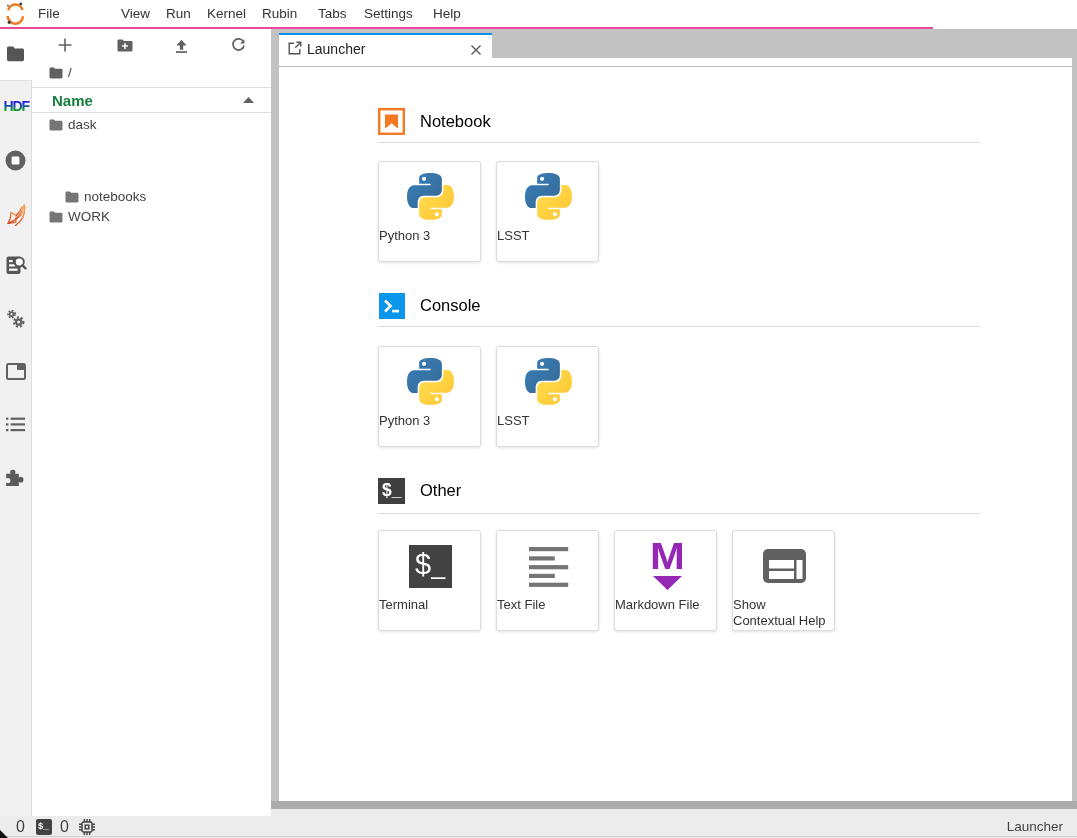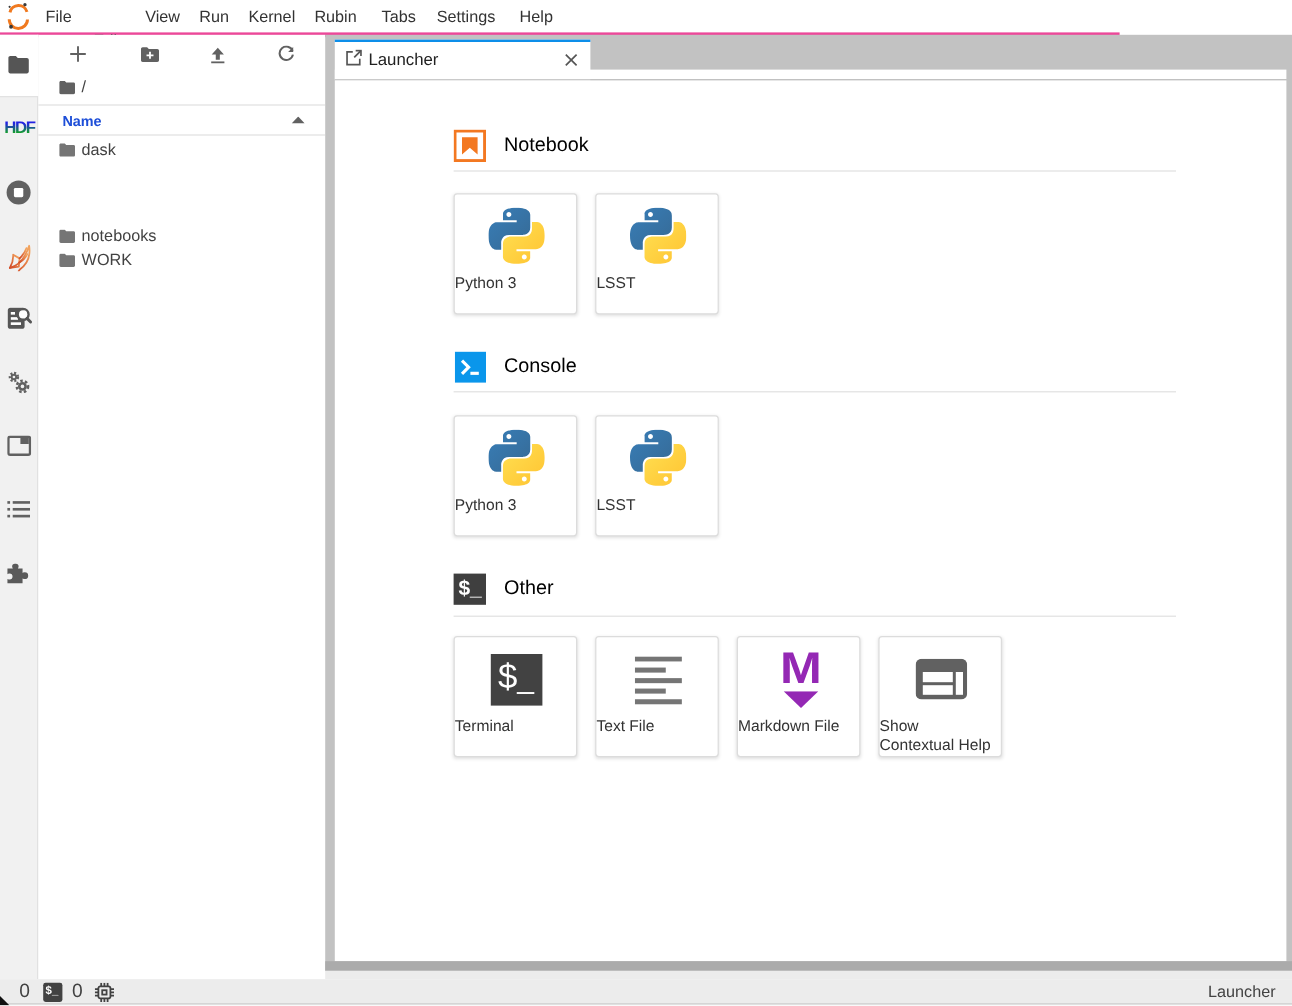--- a/index.html
+++ b/index.html
@@ -3,21 +3,21 @@
 <meta charset="utf-8">
 <style>
   html,body{margin:0;padding:0;}
   body{width:1077px;height:838px;position:relative;overflow:hidden;
        font-family:"Liberation Sans",sans-serif;background:#fff;}
   .abs{position:absolute;}
 </style>
 </head>
 <body>
 
-<div class="abs" id="menubar" style="left:0;top:0;width:933px;height:27px;background:#fff;border-bottom:4px solid #ec4899;">
+<div class="abs" id="menubar" style="left:0;top:0;width:933px;height:27px;background:#fff;border-bottom:2px solid #ec4899;">
   <svg class="abs" style="left:0;top:0;" width="30" height="28" viewBox="0 0 30 28">
     <g fill="none" stroke="#f0791f" stroke-width="2.5">
       <path d="M 8.3 10.3 A 7.3 7.3 0 0 1 22.5 9.9"></path>
       <path d="M 7.7 16.0 A 7.3 7.3 0 0 0 22.9 16.2"></path>
     </g>
     <circle cx="8.0" cy="5.7" r="0.9" fill="#3a3a3a"></circle>
     <circle cx="20.8" cy="3.9" r="1.4" fill="#3a3a3a"></circle>
     <circle cx="9.2" cy="22.3" r="1.6" fill="#3a3a3a"></circle>
   </svg>
   <div class="abs menuitem" style="left:38px;">File</div>
@@ -120,33 +120,33 @@
     <path d="M12.8 4.3 A 5.6 5.6 0 1 0 13.1 7.5" fill="none" stroke="#616161" stroke-width="1.7"></path>
     <path d="M13.3 1.2 L13.3 5.4 L9.1 5.4 Z" fill="#616161"></path>
   </svg>
 
   <svg class="abs" style="left:17px;top:38px;" width="14" height="12" viewBox="0 0 14 12">
     <path fill="#616161" d="M0.5 1.7 C0.5 1 1 0.5 1.7 0.5 L5 0.5 L6.2 1.8 L12.3 1.8 C13 1.8 13.5 2.3 13.5 3 L13.5 10.3 C13.5 11 13 11.5 12.3 11.5 L1.7 11.5 C1 11.5 0.5 11 0.5 10.3 Z"></path>
   </svg>
   <div class="abs" style="left:36px;top:36px;font-size:13.5px;color:#424242;">/</div>
   <div class="abs" style="left:0;top:58px;width:239px;border-top:1px solid #e0e0e0;"></div>
 
-  <div class="abs" style="left:20px;top:61px;font-size:12px;font-weight:bold;color:#1d4ed8;line-height:22px;">Name</div>
+  <div class="abs" style="left:20px;top:61px;font-size:15px;font-weight:bold;color:#15803d;line-height:22px;">Name</div>
   <svg class="abs" style="left:211px;top:68px;" width="11" height="6" viewBox="0 0 11 6">
     <path d="M5.5 0 L11 6 L0 6 Z" fill="#616161"></path>
   </svg>
   <div class="abs" style="left:0;top:83px;width:239px;border-top:1px solid #e0e0e0;"></div>
 
   <div class="abs dirrow" style="top:84px;">
       <svg class="rowfolder" viewBox="0 0 14 12">
         <path fill="#757575" d="M0.5 1.7 C0.5 1 1 0.5 1.7 0.5 L5 0.5 L6.2 1.8 L12.3 1.8 C13 1.8 13.5 2.3 13.5 3 L13.5 10.3 C13.5 11 13 11.5 12.3 11.5 L1.7 11.5 C1 11.5 0.5 11 0.5 10.3 Z"></path>
       </svg>
       <span class="dirname">dask</span>
     </div>
-  <div class="abs dirrow" style="top:156px;">
+  <div class="abs dirrow" style="top:156px;margin-left:16px;">
       <svg class="rowfolder" viewBox="0 0 14 12">
         <path fill="#757575" d="M0.5 1.7 C0.5 1 1 0.5 1.7 0.5 L5 0.5 L6.2 1.8 L12.3 1.8 C13 1.8 13.5 2.3 13.5 3 L13.5 10.3 C13.5 11 13 11.5 12.3 11.5 L1.7 11.5 C1 11.5 0.5 11 0.5 10.3 Z"></path>
       </svg>
       <span class="dirname">notebooks</span>
     </div>
   <div class="abs dirrow" style="top:176px;">
       <svg class="rowfolder" viewBox="0 0 14 12">
         <path fill="#757575" d="M0.5 1.7 C0.5 1 1 0.5 1.7 0.5 L5 0.5 L6.2 1.8 L12.3 1.8 C13 1.8 13.5 2.3 13.5 3 L13.5 10.3 C13.5 11 13 11.5 12.3 11.5 L1.7 11.5 C1 11.5 0.5 11 0.5 10.3 Z"></path>
       </svg>
       <span class="dirname">WORK</span>

